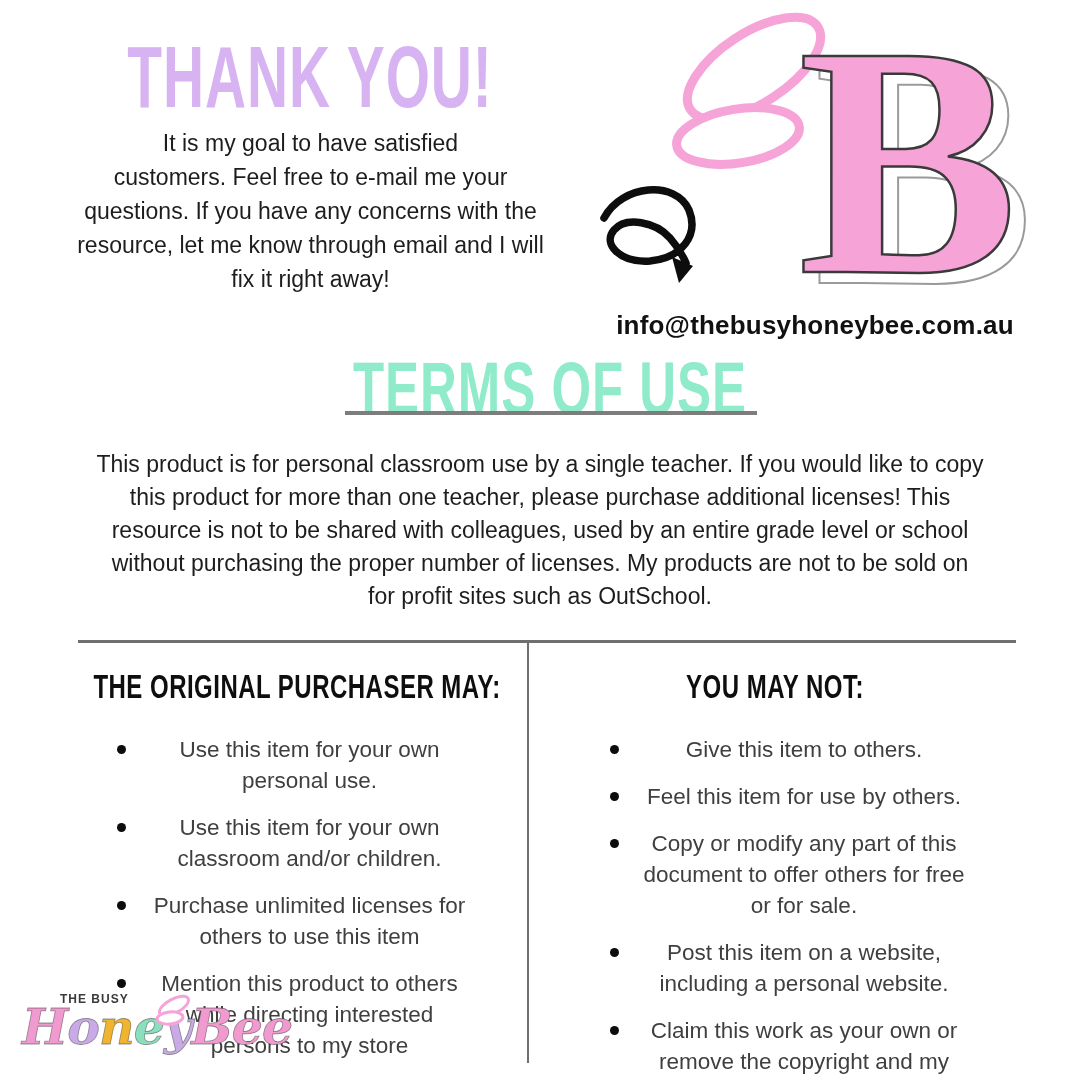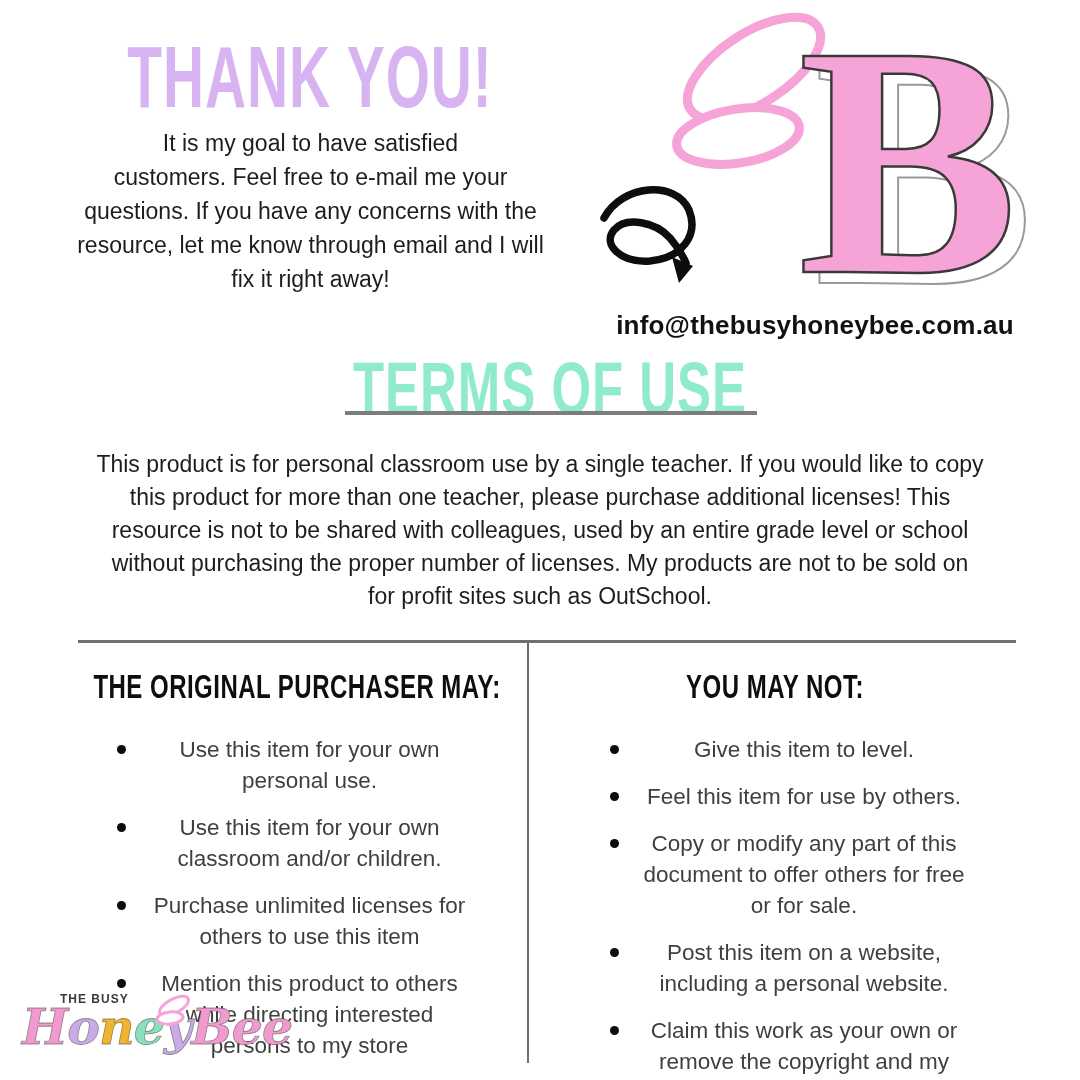--- a/index.html
+++ b/index.html
@@ -136,21 +136,21 @@
 classroom and/or children.</li>
     <li>Purchase unlimited licenses for
 others to use this item</li>
     <li>Mention this product to others
 while directing interested
 persons to my store</li>
   </ul>
 
 <div class="abs col-heading right">YOU MAY NOT:</div>
 <ul class="abs bullets right">
-    <li>Give this item to level.</li>
+    <li>Give this item to others.</li>
     <li>Feel this item for use by others.</li>
     <li>Copy or modify any part of this
 document to offer others for free
 or for sale.</li>
     <li>Post this item on a website,
 including a personal website.</li>
     <li>Claim this work as your own or
 remove the copyright and my
 logo.</li>
   </ul>

